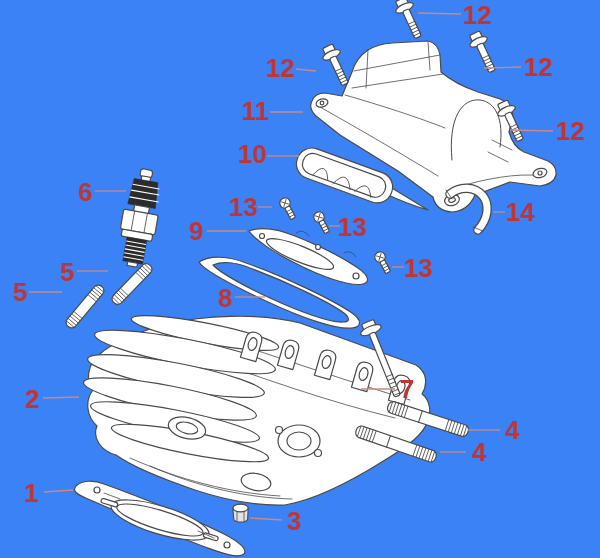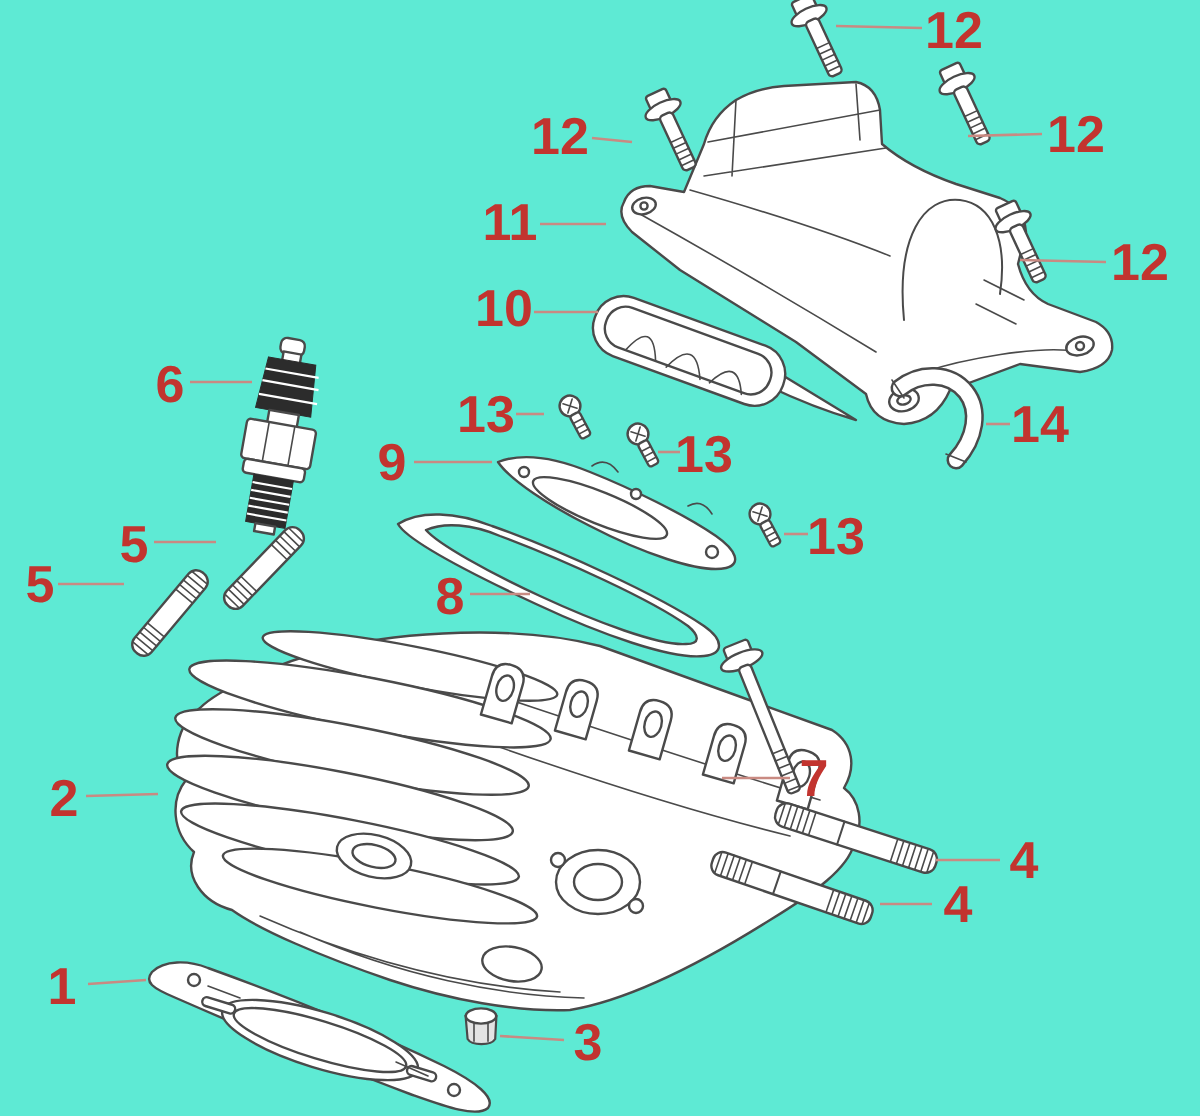--- a/index.html
+++ b/index.html
@@ -1,16 +1,16 @@
 <!DOCTYPE html>
 <html><head>
 <meta charset="utf-8">
 <style>
   html,body{margin:0;padding:0;background:#fff;}
-  .stage{position:relative;width:600px;height:558px;background:#5eead4;overflow:hidden;
+  .stage{position:relative;width:600px;height:558px;background:#3b82f6;overflow:hidden;
          font-family:"Liberation Sans",sans-serif;}
   svg{display:block;}
   .ink{fill:#ffffff;stroke:#4a4a4a;stroke-width:1.2;stroke-linejoin:round;}
   .ln{fill:none;stroke:#4a4a4a;stroke-width:1;stroke-linecap:round;stroke-linejoin:round;}
   .thin{stroke-width:.8;}
   .dark{fill:#2c2c2c;stroke:#2c2c2c;stroke-width:.5;}
   .wline{stroke:#ffffff;stroke-width:1.1;fill:none;}
   .gray{fill:#e3e3e3;stroke:#4a4a4a;stroke-width:1.1;}
   text.callout{font-family:"Liberation Sans",sans-serif;font-weight:700;}
 </style>

